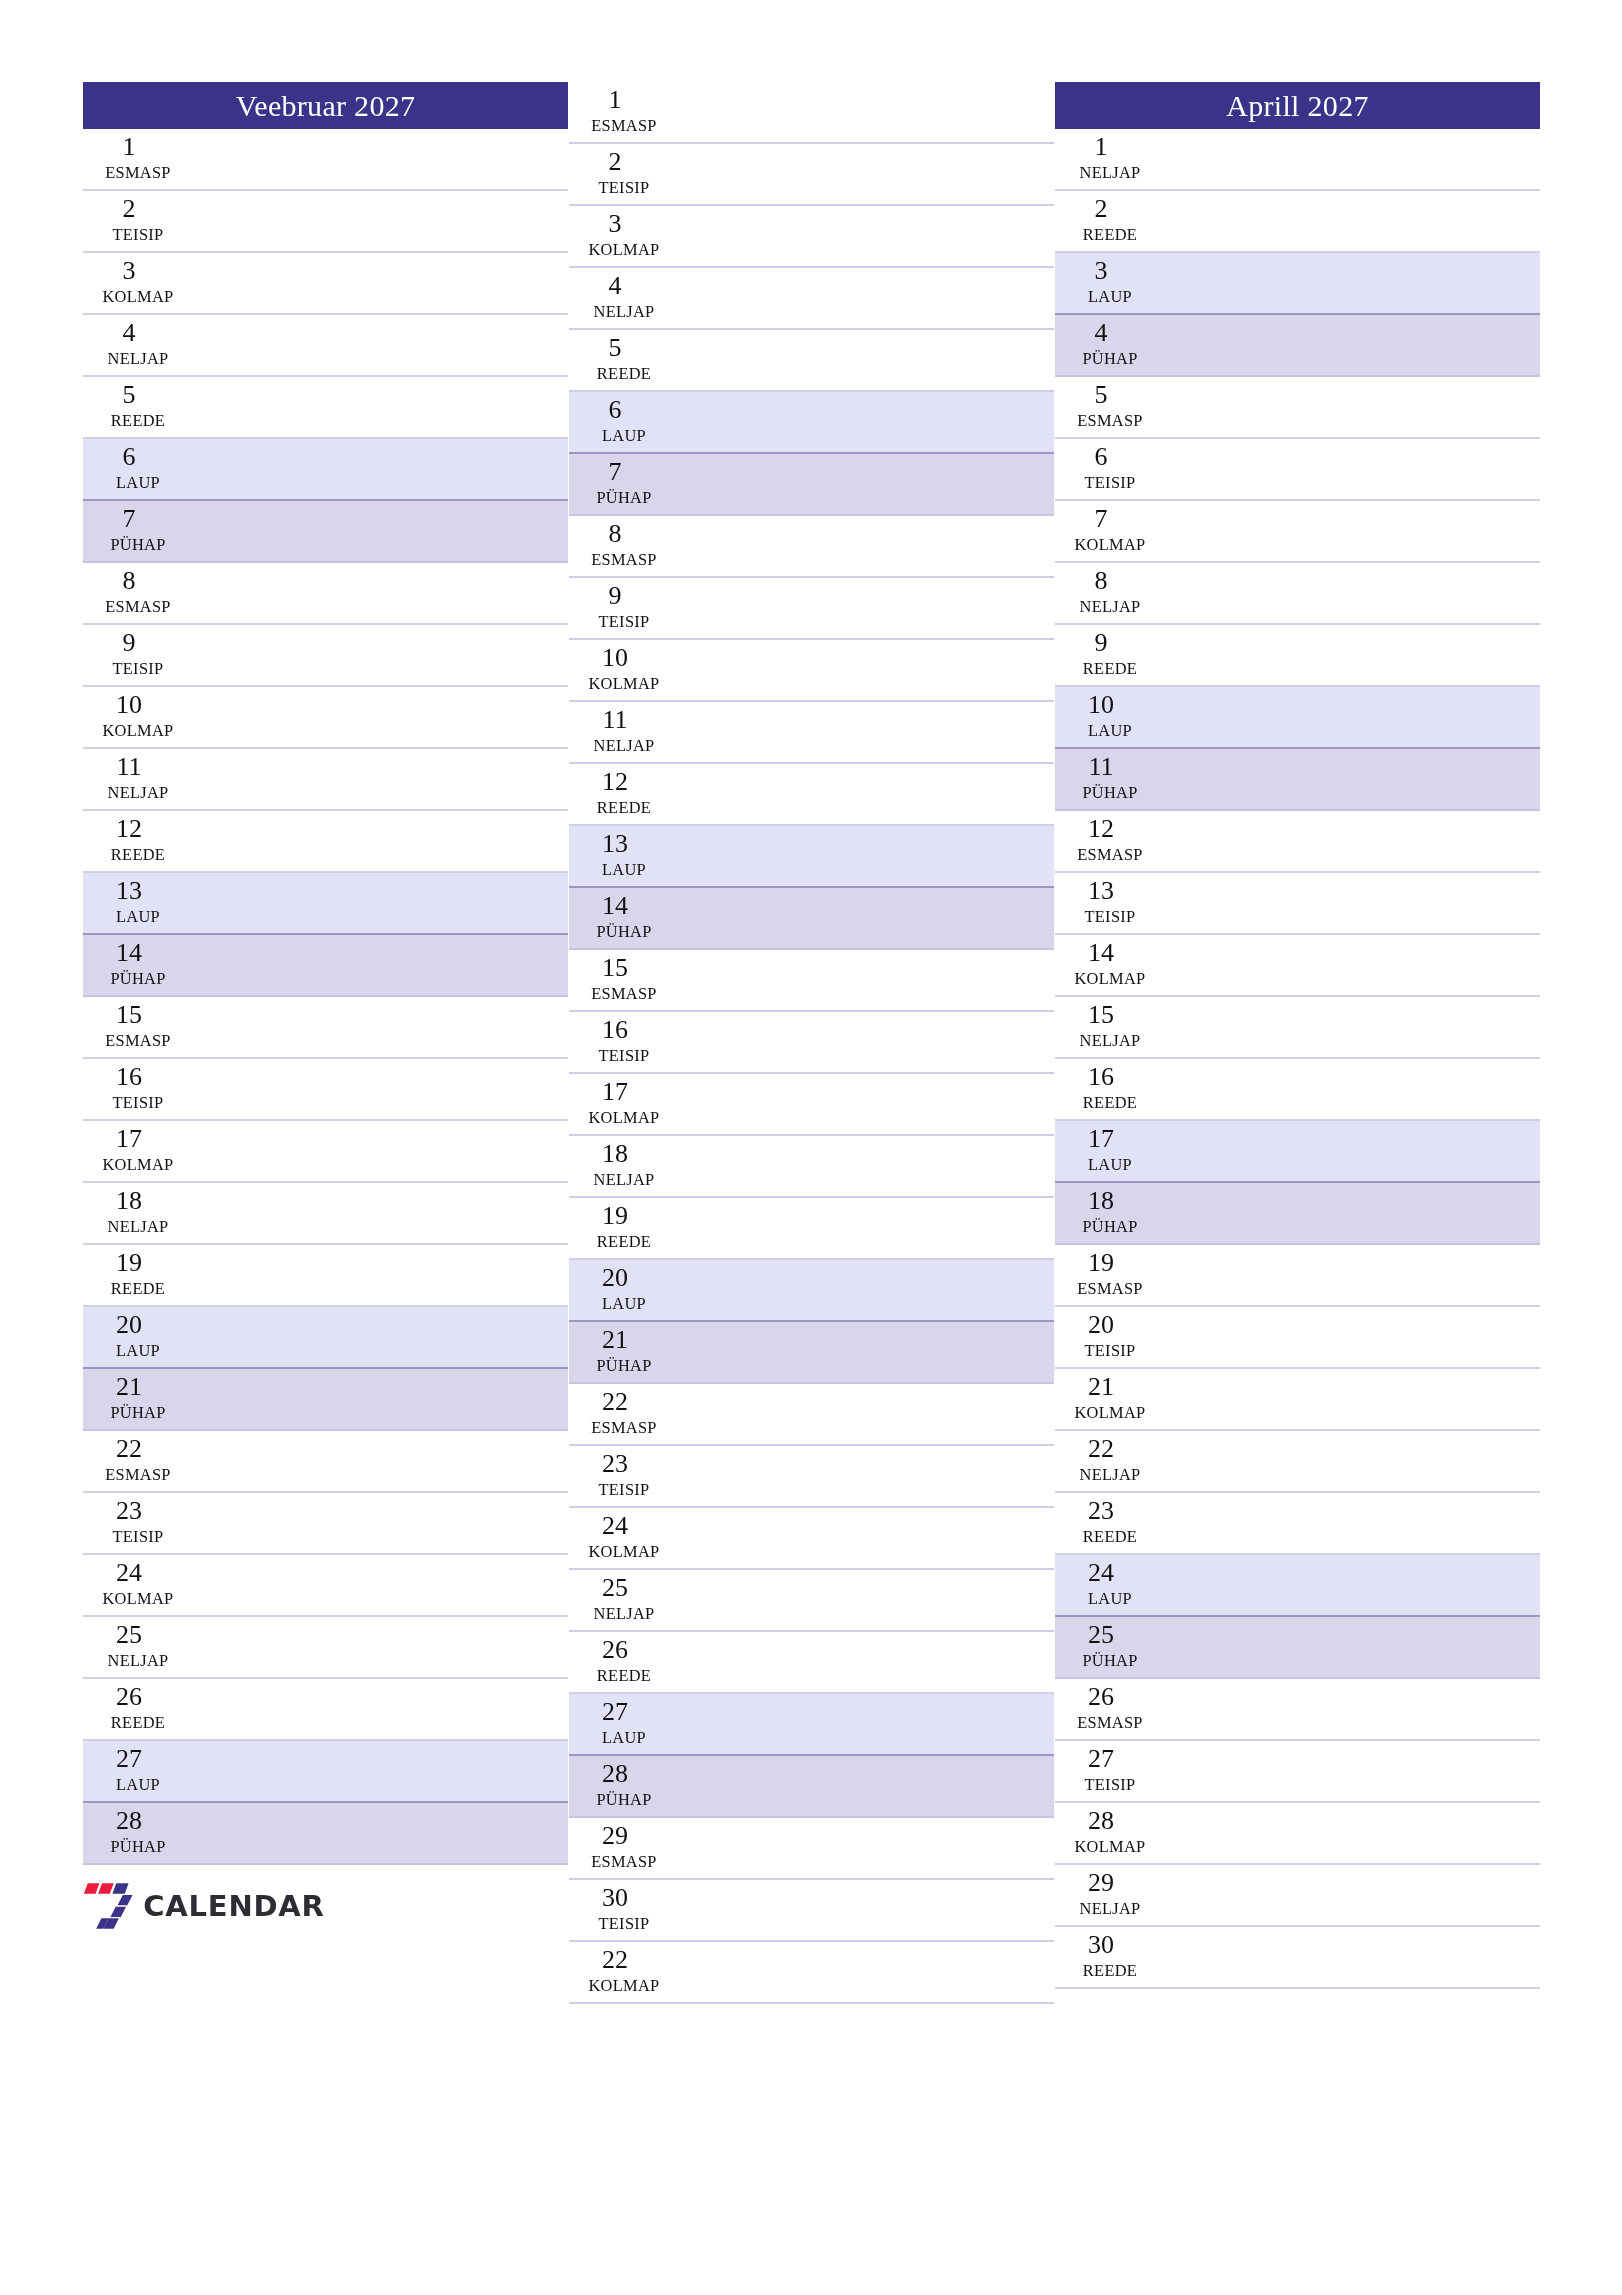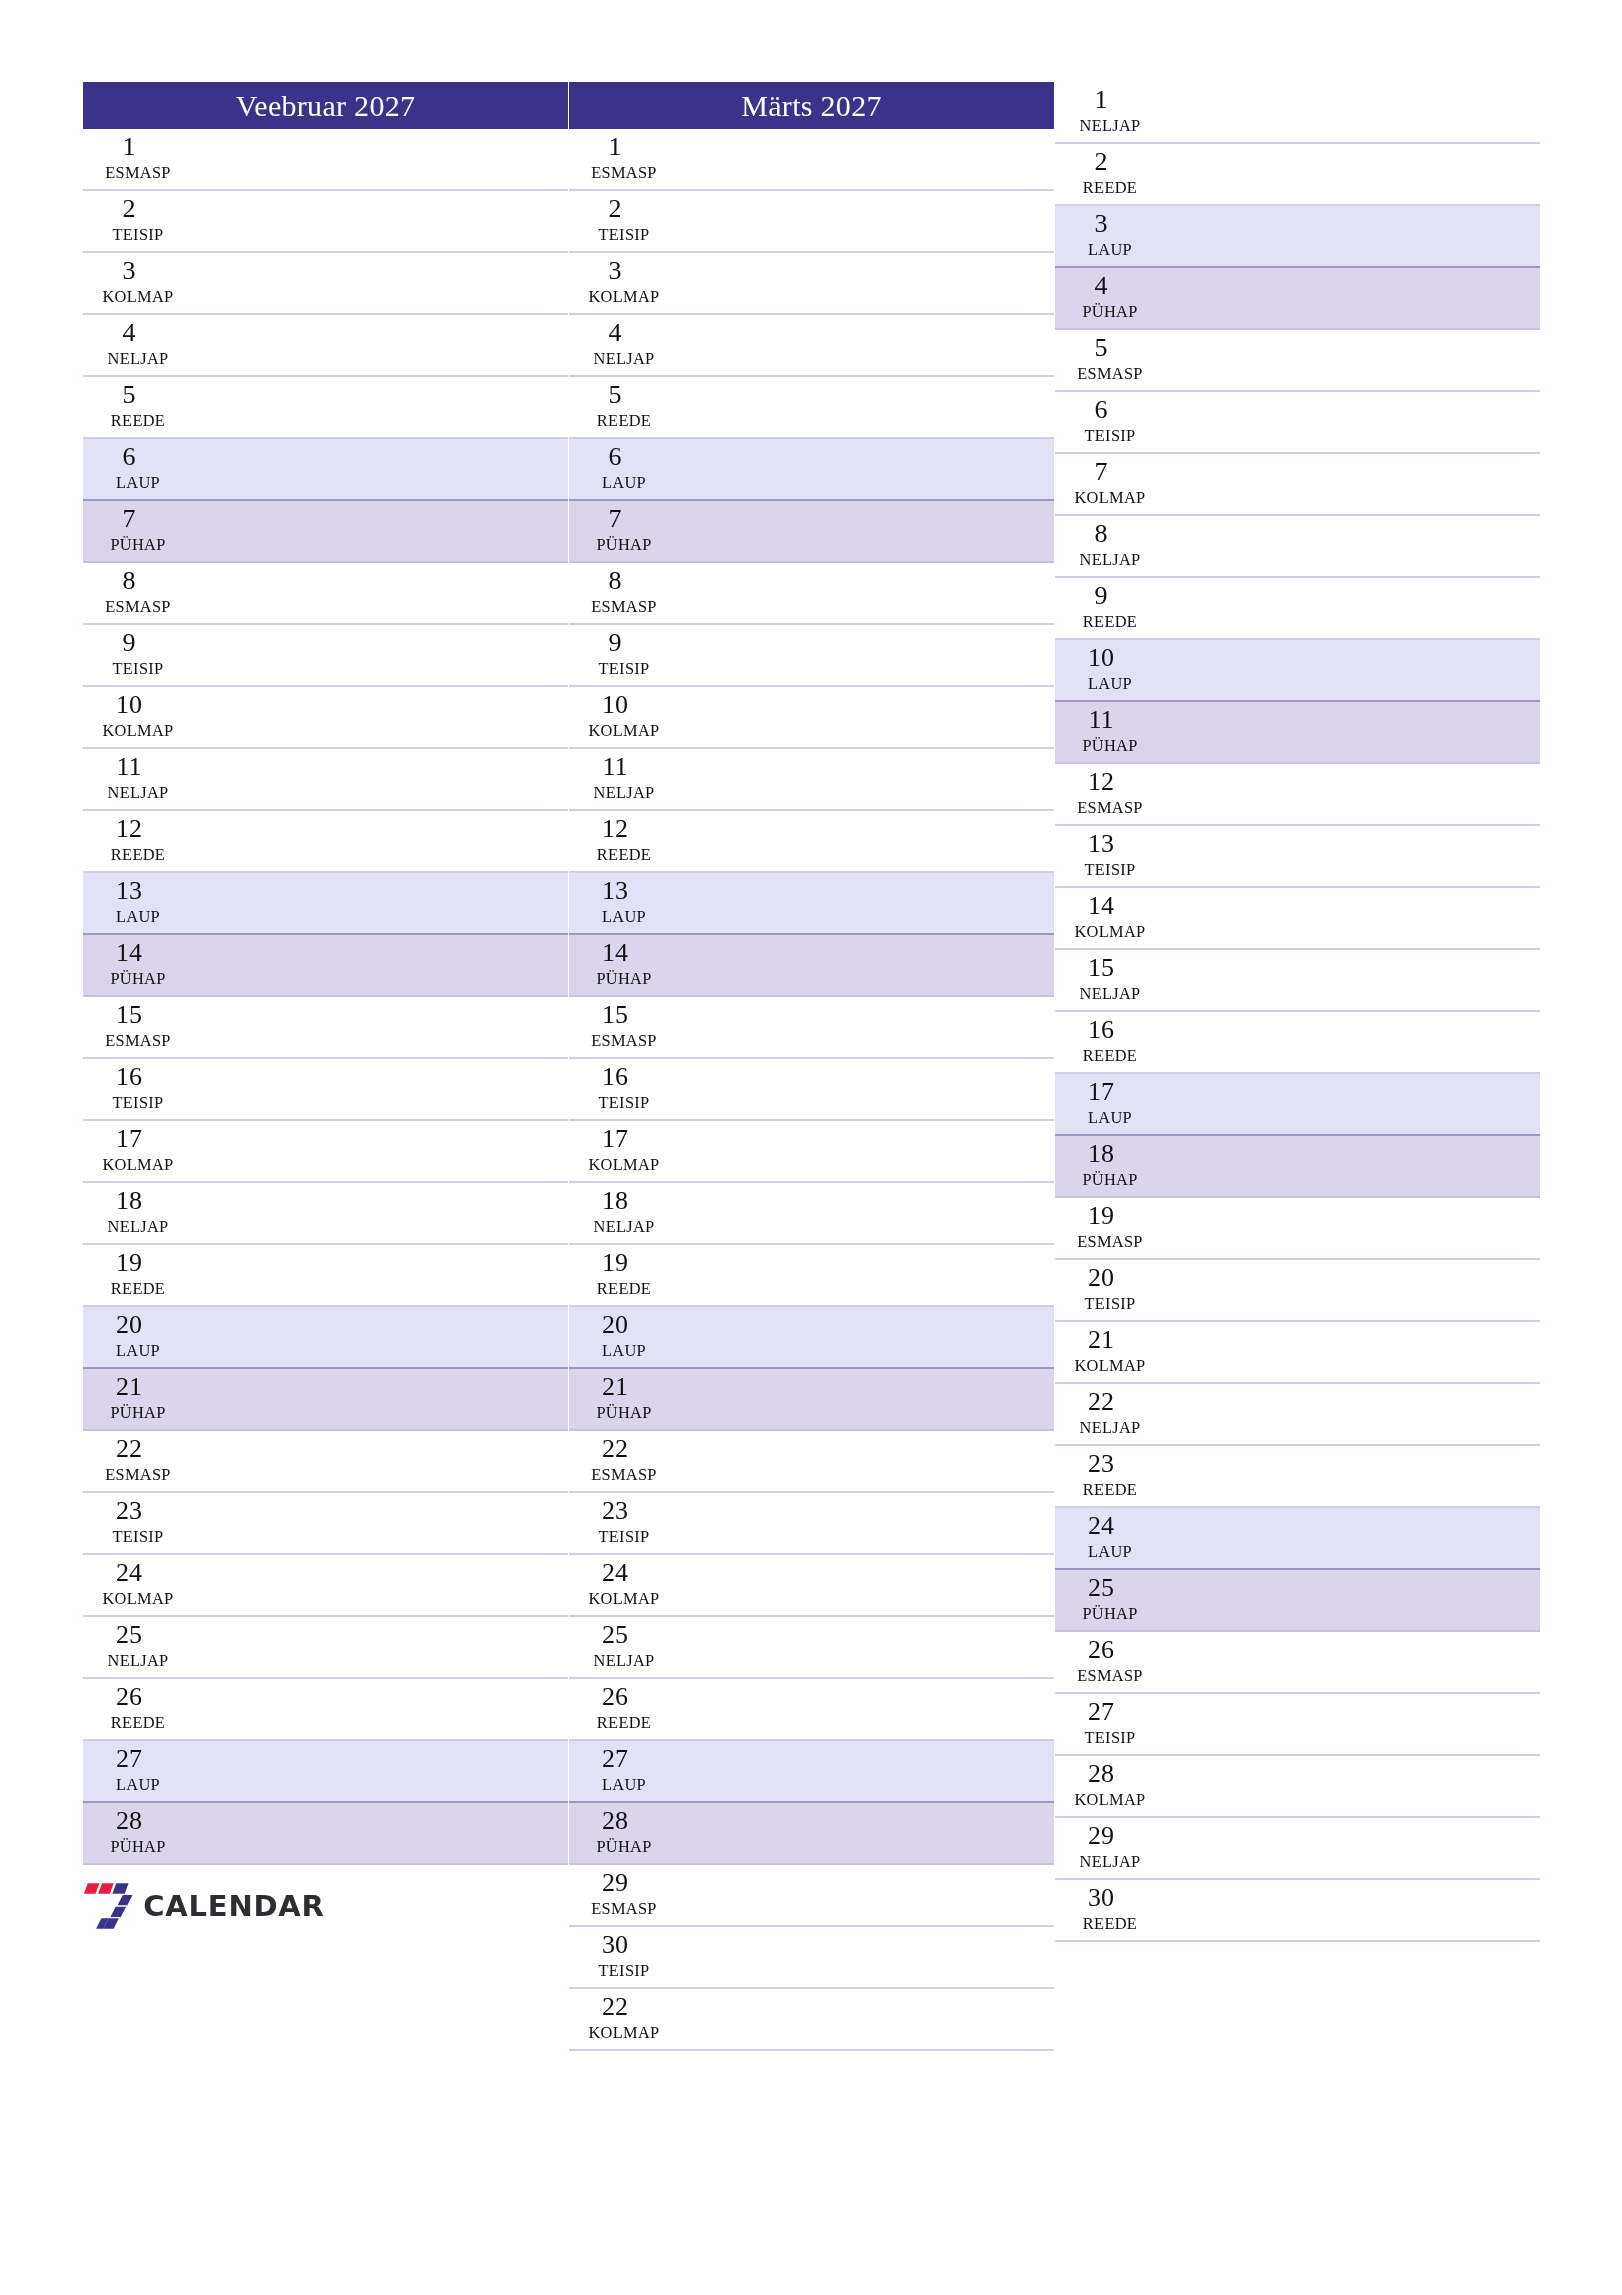--- a/index.html
+++ b/index.html
@@ -276,23 +276,20 @@
                   <polygon points="50,38 66,38 58,54 42,54" fill="#3B3289"></polygon>
                   <polygon points="39,56 55,56 47,72 31,72" fill="#3B3289"></polygon>
                   <polygon points="28,56 39,56 31,72 20,72" fill="#3B3289"></polygon>
                 </g>
               </svg></div>
             <div class="logo-word">CALENDAR</div>
           </div>
         </div>
       </div>
       <div class="month-col">
-        <div class="month-header">
-          <div class="month-header-title">Märts 2027</div>
-        </div>
         <div class="days-list">
           <div class="day-row">
             <div class="day-num">1</div>
             <div class="day-name">ESMASP</div>
           </div>
           <div class="day-row">
             <div class="day-num">2</div>
             <div class="day-name">TEISIP</div>
           </div>
           <div class="day-row">
@@ -407,20 +404,23 @@
             <div class="day-num">30</div>
             <div class="day-name">TEISIP</div>
           </div>
           <div class="day-row">
             <div class="day-num">22</div>
             <div class="day-name">KOLMAP</div>
           </div>
         </div>
       </div>
       <div class="month-col">
+        <div class="month-header">
+          <div class="month-header-title">Aprill 2027</div>
+        </div>
         <div class="days-list">
           <div class="day-row">
             <div class="day-num">1</div>
             <div class="day-name">NELJAP</div>
           </div>
           <div class="day-row">
             <div class="day-num">2</div>
             <div class="day-name">REEDE</div>
           </div>
           <div class="day-row sat">

